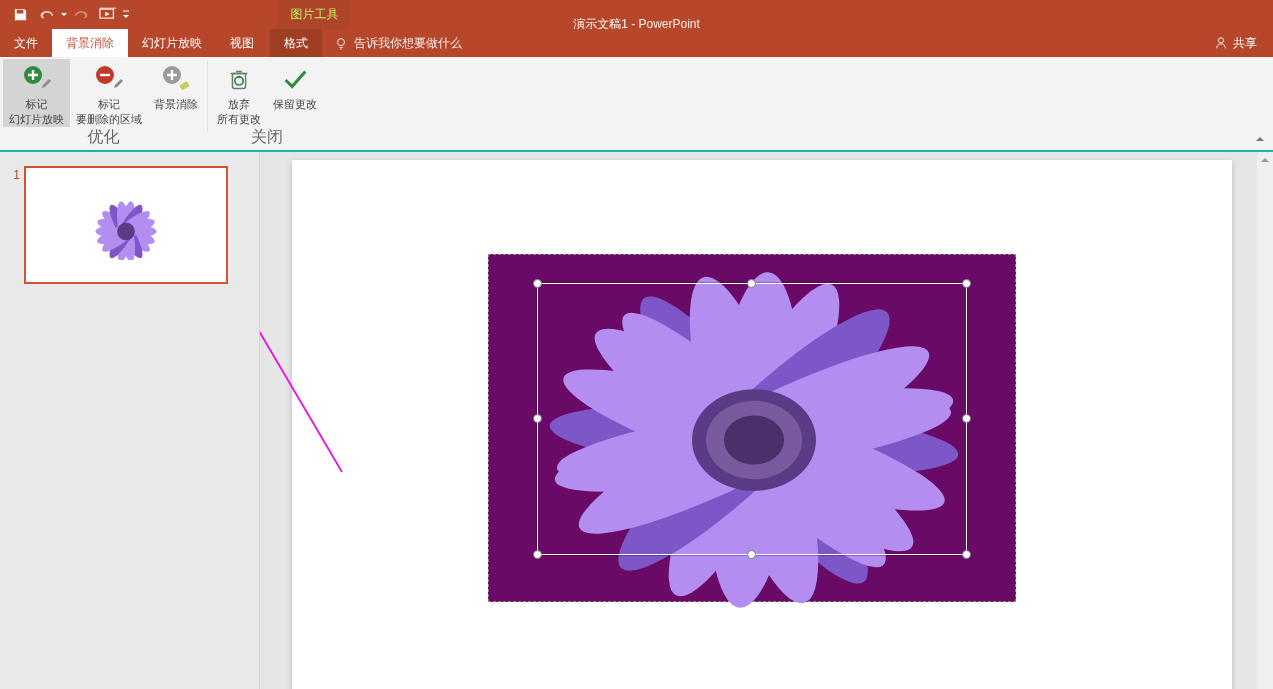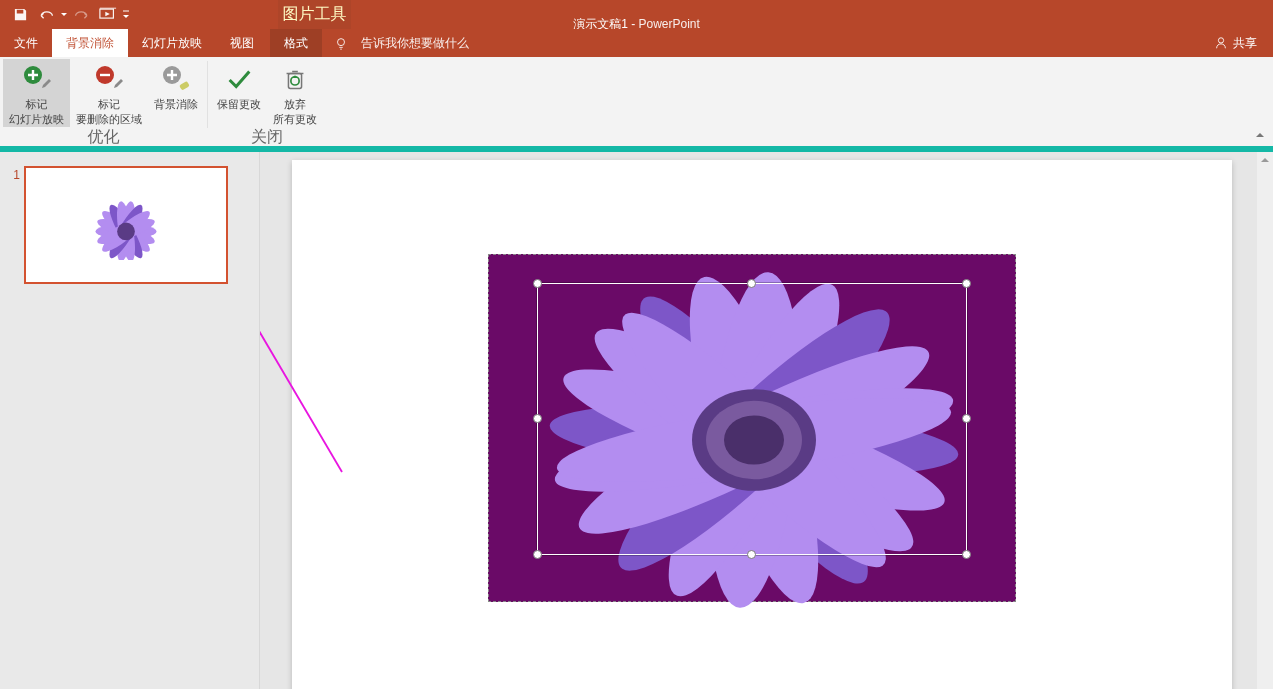--- a/index.html
+++ b/index.html
@@ -3,38 +3,38 @@
 <meta charset="utf-8">
 <style>
 * { margin: 0; padding: 0; box-sizing: border-box; font-family: "Microsoft YaHei", "Segoe UI", sans-serif; }
 body { width: 1273px; height: 689px; overflow: hidden; background: #e6e6e6; display: flex; flex-direction: column; }
 
 
 .titlebar { height: 29px; background: #b7472a; display: flex; align-items: center; color: #fff; font-size: 12px; position: relative; }
 .qat { display: flex; align-items: center; padding-left: 8px; gap: 2px; }
 .qat-btn { width: 24px; height: 24px; display: flex; align-items: center; justify-content: center; color: #fff; opacity: 0.95; }
 .qat-btn.disabled { opacity: 0.45; }
-.context-tab-header { position: absolute; left: 278px; top: 0; width: 73px; height: 29px; background: #ae4529; display: flex; align-items: center; justify-content: center; color: #fef9c3; font-size: 16px; }
+.context-tab-header { position: absolute; left: 278px; top: 0; width: 73px; height: 29px; background: #ae4529; display: flex; align-items: center; justify-content: center; color: #bef264; font-size: 12px; }
 .title-center { position: absolute; left: 50%; transform: translateX(-50%); color: #fff; font-size: 12px; margin-top: 20px; }
 .title-center .doc { color: #fff; } .title-center .app { color: #fff; opacity: 0.9; }
 .win-controls { margin-left: auto; display: flex; align-items: center; }
 .login-btn { padding: 0 12px; height: 29px; display: flex; align-items: center; color: #fff; font-size: 12px; }
 .win-btn { width: 45px; height: 29px; display: flex; align-items: center; justify-content: center; color: #fff; }
 
 
 .tabs-row { height: 28px; background: #b7472a; display: flex; align-items: stretch; position: relative; }
 .tab { padding: 0 14px; display: flex; align-items: center; color: #fff; font-size: 12px; cursor: pointer; }
 .tab.active { background: #ffffff; color: #c25539; }
 .tab.context-active { background: #9e3f25; color: #fff; }
-.tellme { display: flex; align-items: center; gap: 13px; color: #fff; font-size: 12px; padding: 0 12px; opacity: 0.9; }
+.tellme { display: flex; align-items: center; gap: 6px; color: #fff; font-size: 12px; padding: 0 12px; opacity: 0.9; }
 .tellme .bulb { width: 14px; height: 14px; }
 .share { margin-left: auto; padding: 0 16px; display: flex; align-items: center; gap: 5px; color: #fff; font-size: 12px; }
 
 
-.ribbon { height: 95px; background: #f3f3f3; border-bottom: 6px solid #14b8a6; display: flex; position: relative; }
+.ribbon { height: 95px; background: #f3f3f3; border-bottom: 2px solid #14b8a6; display: flex; position: relative; }
 .ribbon-group { display: flex; flex-direction: column; align-items: center; padding: 2px 3px 0; }
 .ribbon-group-body { display: flex; flex: 1; }
 .ribbon-group-label { font-size: 16px; color: #666; padding-bottom: 3px; text-align: center; width: 100%; }
 .ribbon-sep { width: 1px; background: #e1e1e1; margin: 4px 0 18px; }
 .rb-btn { display: flex; flex-direction: column; align-items: center; justify-content: flex-start; padding: 4px 6px 0; font-size: 11px; color: #444; text-align: center; line-height: 1.35; cursor: pointer; }
 .rb-btn.selected { background: #d4d4d4; }
 .rb-icon { width: 32px; height: 32px; margin-bottom: 2px; display: flex; align-items: center; justify-content: center; }
 .collapse-caret { position: absolute; right: 6px; bottom: 4px; width: 14px; height: 14px; color: #777; }
 
 
@@ -175,37 +175,37 @@
     <div class="ribbon-group-label">优化</div>
   </div>
 
   <div class="ribbon-sep"></div>
 
   <div class="ribbon-group">
     <div class="ribbon-group-body">
       <div class="rb-btn">
         <div class="rb-icon">
           <svg width="30" height="30" viewBox="0 0 32 32">
-              <path fill="none" stroke="#2e8b3d" stroke-width="3.2" d="M6 17l7 7L27 8"></path>
-            </svg>
-        </div>
-        <span>保留更改</span>
-        <span>&nbsp;</span>
-      </div>
-      <div class="rb-btn">
-        <div class="rb-icon">
-          <svg width="30" height="30" viewBox="0 0 32 32">
               <rect x="9" y="10" width="14" height="16" rx="2" fill="none" stroke="#777" stroke-width="1.6"></rect>
               <path stroke="#777" stroke-width="1.6" d="M7 10h18M13 8h6"></path>
               <circle cx="16" cy="18" r="4.4" fill="none" stroke="#2e8b3d" stroke-width="1.8"></circle>
               <path fill="#2e8b3d" d="M16 12l-3 3h6z"></path>
             </svg>
         </div>
         <span>放弃</span>
         <span>所有更改</span>
+      </div>
+      <div class="rb-btn">
+        <div class="rb-icon">
+          <svg width="30" height="30" viewBox="0 0 32 32">
+              <path fill="none" stroke="#2e8b3d" stroke-width="3.2" d="M6 17l7 7L27 8"></path>
+            </svg>
+        </div>
+        <span>保留更改</span>
+        <span>&nbsp;</span>
       </div>
     </div>
     <div class="ribbon-group-label">关闭</div>
   </div>
 
   <div class="collapse-caret">
     <svg width="14" height="14" viewBox="0 0 14 14">
         <path fill="#777" d="M3 9l4-4 4 4z"></path>
       </svg>
   </div>

